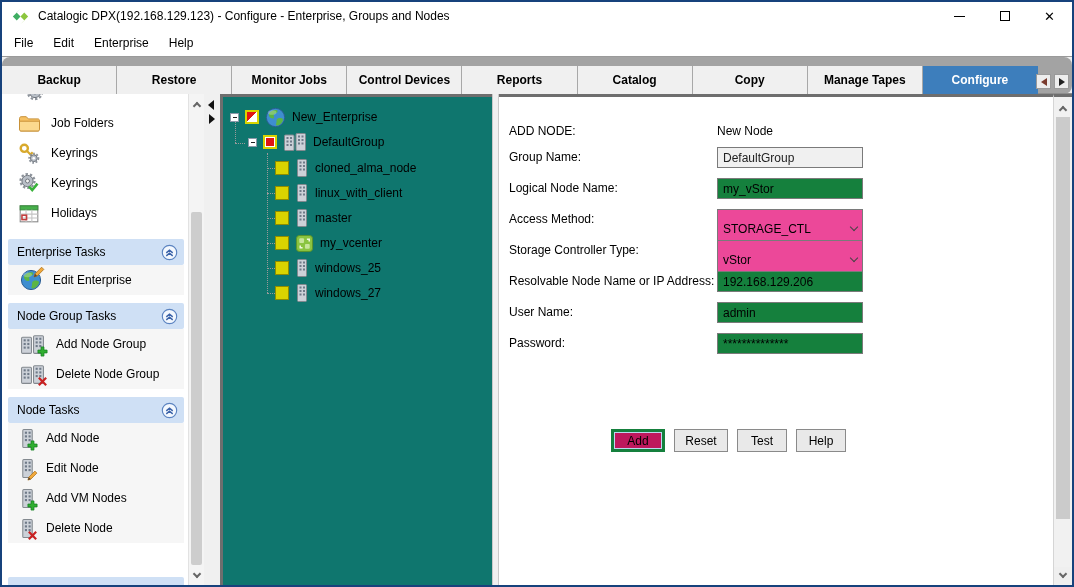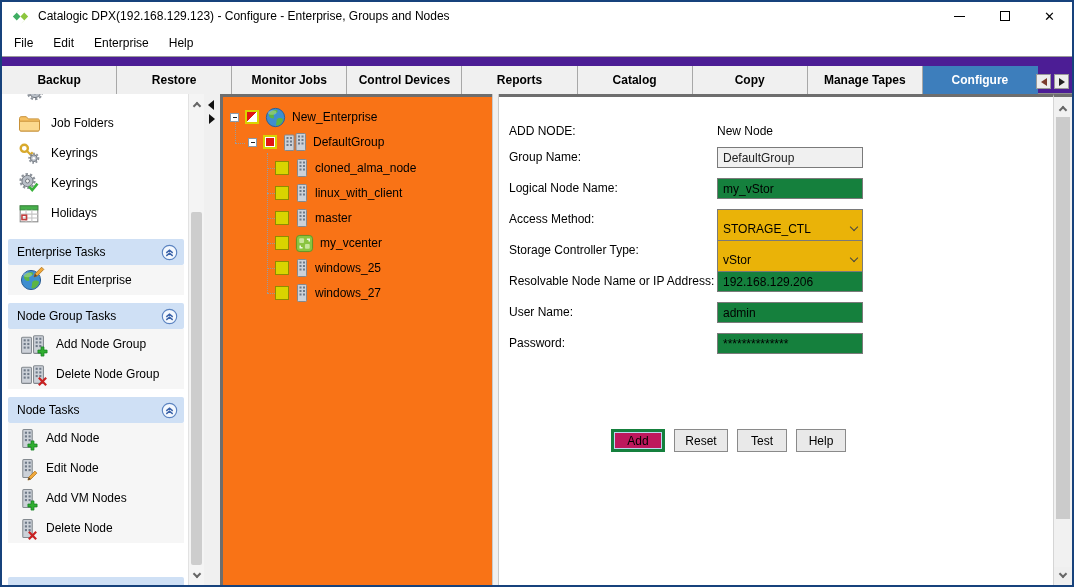--- a/index.html
+++ b/index.html
@@ -15,21 +15,21 @@
   .tb-logo { width:17px; height:17px; margin:0 9px 0 10px; flex:0 0 auto; }
   .tb-title { flex:1; font-size:12px; white-space:nowrap; overflow:hidden; }
   .tb-btn { width:45px; height:28px; display:flex; align-items:center; justify-content:center; cursor:default; }
   .g-min { width:11px; border-top:1px solid #000; display:block; }
   .g-max { width:10px; height:10px; border:1px solid #000; display:block; }
   .g-close { font-size:13px; line-height:1; }
   
   .menubar { height:27px; background:#fff; border-bottom:1px solid #9a9a9a; display:flex; align-items:center; padding-left:2px; }
   .menu-item { padding:0 10px; }
   
-  .tabstrip { height:37px; background:#4c1d95; position:relative; }
+  .tabstrip { height:37px; background:#a3a3a3; position:relative;border-radius:8px; }
   .tabstrip::after { content:""; position:absolute; left:0; right:0; bottom:0; border-bottom:1px solid #8e8e8e; }
   .tabs { position:absolute; left:0; bottom:0; width:1036px; height:28px; display:flex; z-index:2; }
   .tab { flex:1; display:flex; align-items:center; justify-content:center; font-weight:bold; border-right:1px solid #a8a8a8; background:#f0f0f0; white-space:nowrap; }
   .tab.active { background:#3d7ebc; color:#fff; border-right-color:#3d7ebc; }
   .tab-scroll { position:absolute; right:3px; bottom:5px; display:flex; gap:3px; z-index:3; }
   .tsbtn { width:15px; height:15px; background:#ededed; border:1px solid #9a9a9a; display:flex; align-items:center; justify-content:center; }
   .tri-l { width:0; height:0; border-top:4px solid transparent; border-bottom:4px solid transparent; border-right:6px solid #7a3b2e; }
   .tri-r { width:0; height:0; border-top:4px solid transparent; border-bottom:4px solid transparent; border-left:6px solid #222; }
   
   .content { position:relative; height:491px; background:#f0f0f0; }
@@ -57,42 +57,42 @@
   .sb-btn { position:absolute; left:0; width:100%; height:16px; display:flex; align-items:center; justify-content:center; }
   .sb-up { top:2px; } .sb-down { bottom:2px; }
   .sb-thumb { position:absolute; left:2px; right:2px; top:118px; bottom:20px; background:#cdcdcd; border-radius:2px; }
   .chev-up { width:6px; height:6px; border-left:2px solid #666; border-top:2px solid #666; transform:rotate(45deg); margin-top:3px; }
   .chev-down { width:6px; height:6px; border-left:2px solid #666; border-top:2px solid #666; transform:rotate(225deg); margin-bottom:3px; }
   
   .splitter { position:absolute; left:202px; top:0; bottom:0; width:16px; background:#f0f0f0; }
   .spl-tri-l { position:absolute; top:6px; left:4px; width:0; height:0; border-top:5px solid transparent; border-bottom:5px solid transparent; border-right:6px solid #111; }
   .spl-tri-r { position:absolute; top:20px; left:5px; width:0; height:0; border-top:5px solid transparent; border-bottom:5px solid transparent; border-left:6px solid #111; }
   
-  .treepanel { position:absolute; left:218px; top:0; bottom:0; width:272px; background:#f97316;
+  .treepanel { position:absolute; left:218px; top:0; bottom:0; width:272px; background:#0f766e;
                border-left:3px solid #6e6e6e; border-top:3px solid #6e6e6e; }
   .trow { position:absolute; height:22px; display:flex; align-items:center; gap:6px; white-space:nowrap; }
   .ebox { width:9px; height:9px; border:1px solid #8a98a8; background:#fff; position:relative; flex:0 0 auto; }
   .ebox::after { content:""; position:absolute; left:1.5px; right:1.5px; top:3.2px; border-top:1px solid #222; }
   .cb { width:14px; height:14px; flex:0 0 auto; }
   .cb-yellow { background:#d9d400; border:1px solid #8f8c00; }
   .cb-red { border:2px solid #d9d400; background:#e21414; box-shadow:inset 0 0 0 1px #fff; }
   .cb-partial { border:2px solid #d9d400; background:linear-gradient(135deg,#e21414 48%,#fff 48%); }
   .ticon { flex:0 0 auto; }
   .tline { position:absolute; }
   .tline-v { border-left:1px dotted #9a9a9a; width:0; }
   .tline-h { border-top:1px dotted #9a9a9a; height:0; }
   
   .gapbar { position:absolute; left:490px; top:0; bottom:0; width:7px; background:#f0f0f0; border-left:1px solid #c9c9c9; border-right:1px solid #c9c9c9; }
   .formpanel { position:absolute; left:497px; right:19px; top:0; bottom:0; background:#fff; border-top:3px solid #6e6e6e; }
   .f-label { position:absolute; left:10px; white-space:nowrap; }
   .f-static { position:absolute; left:218px; white-space:nowrap; }
   .f-input { position:absolute; left:218px; width:146px; height:21px; border:1px solid #7a7a7a; background:#15803d;
              font-family:"Liberation Sans", sans-serif; font-size:12px; padding:0 5px; color:#000; }
   .f-input:disabled { background:#f0f0f0; color:#222; }
-  .f-select { position:absolute; left:218px; width:146px; height:39px; border:1px solid #7a7a7a; background:#eab308;
+  .f-select { position:absolute; left:218px; width:146px; height:39px; border:1px solid #7a7a7a; background:#ec4899;
               display:flex; align-items:center; padding:0 5px; }
   .f-select .sel-text { flex:1; }
   .dd-chev { width:6px; height:6px; border-left:1.7px solid #444; border-top:1.7px solid #444; transform:rotate(225deg); margin-bottom:3px; }
   .fbtn { position:absolute; height:23px; border:1px solid #8a8a8a; background:#e9e9e9; display:flex; align-items:center; justify-content:center; cursor:default; }
   .fbtn.primary { background:#be185d; border:3px solid #15803d; box-shadow:0 0 0 1px #bcd8f0 inset; }
   
   .vscroll { position:absolute; right:0; top:0; bottom:0; width:19px; background:#f1f1f1; border-top:3px solid #6e6e6e; border-left:1px solid #d5d5d5; }
   .vs-btn { position:absolute; left:0; width:100%; height:17px; display:flex; align-items:center; justify-content:center; }
   .vs-up { top:3px; } .vs-down { bottom:1px; background:#efefef; }
   .vs-thumb { position:absolute; left:2px; right:2px; top:20px; bottom:66px; background:#cbcbcb; }

